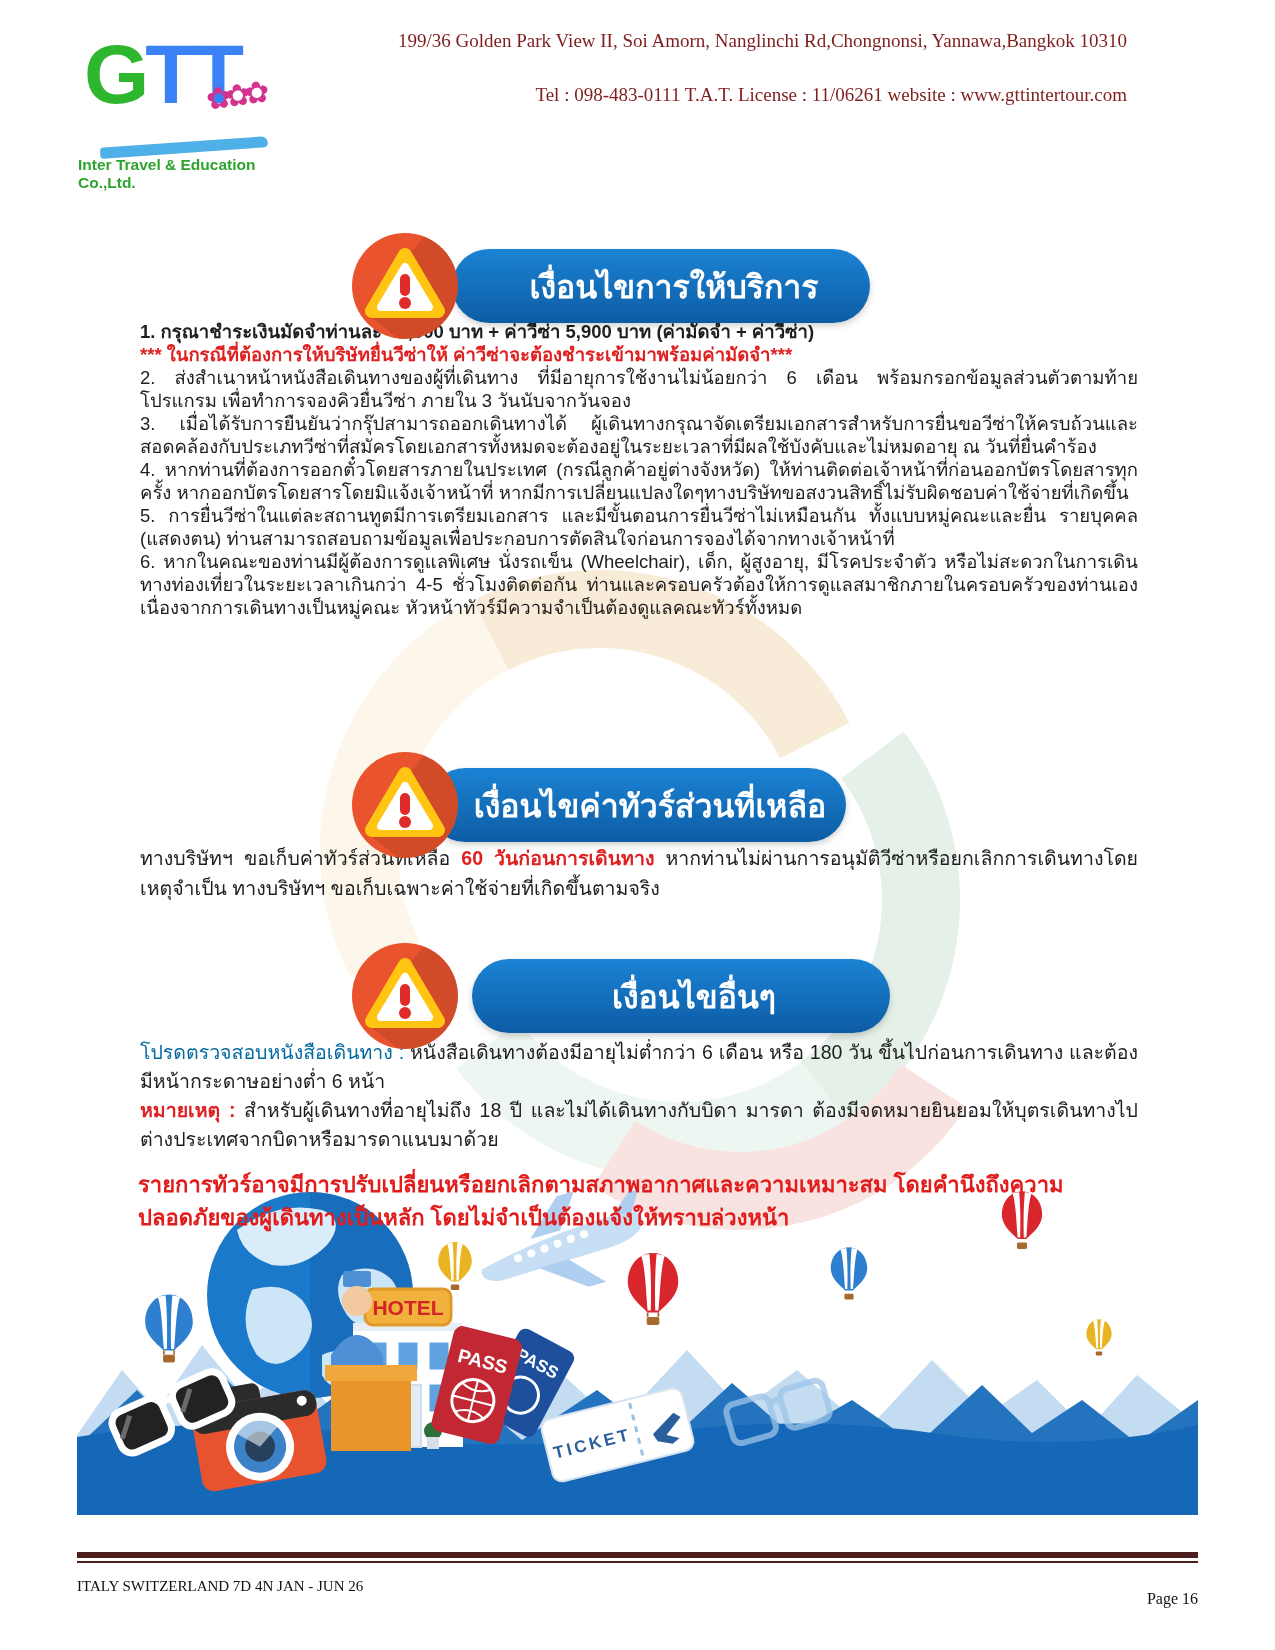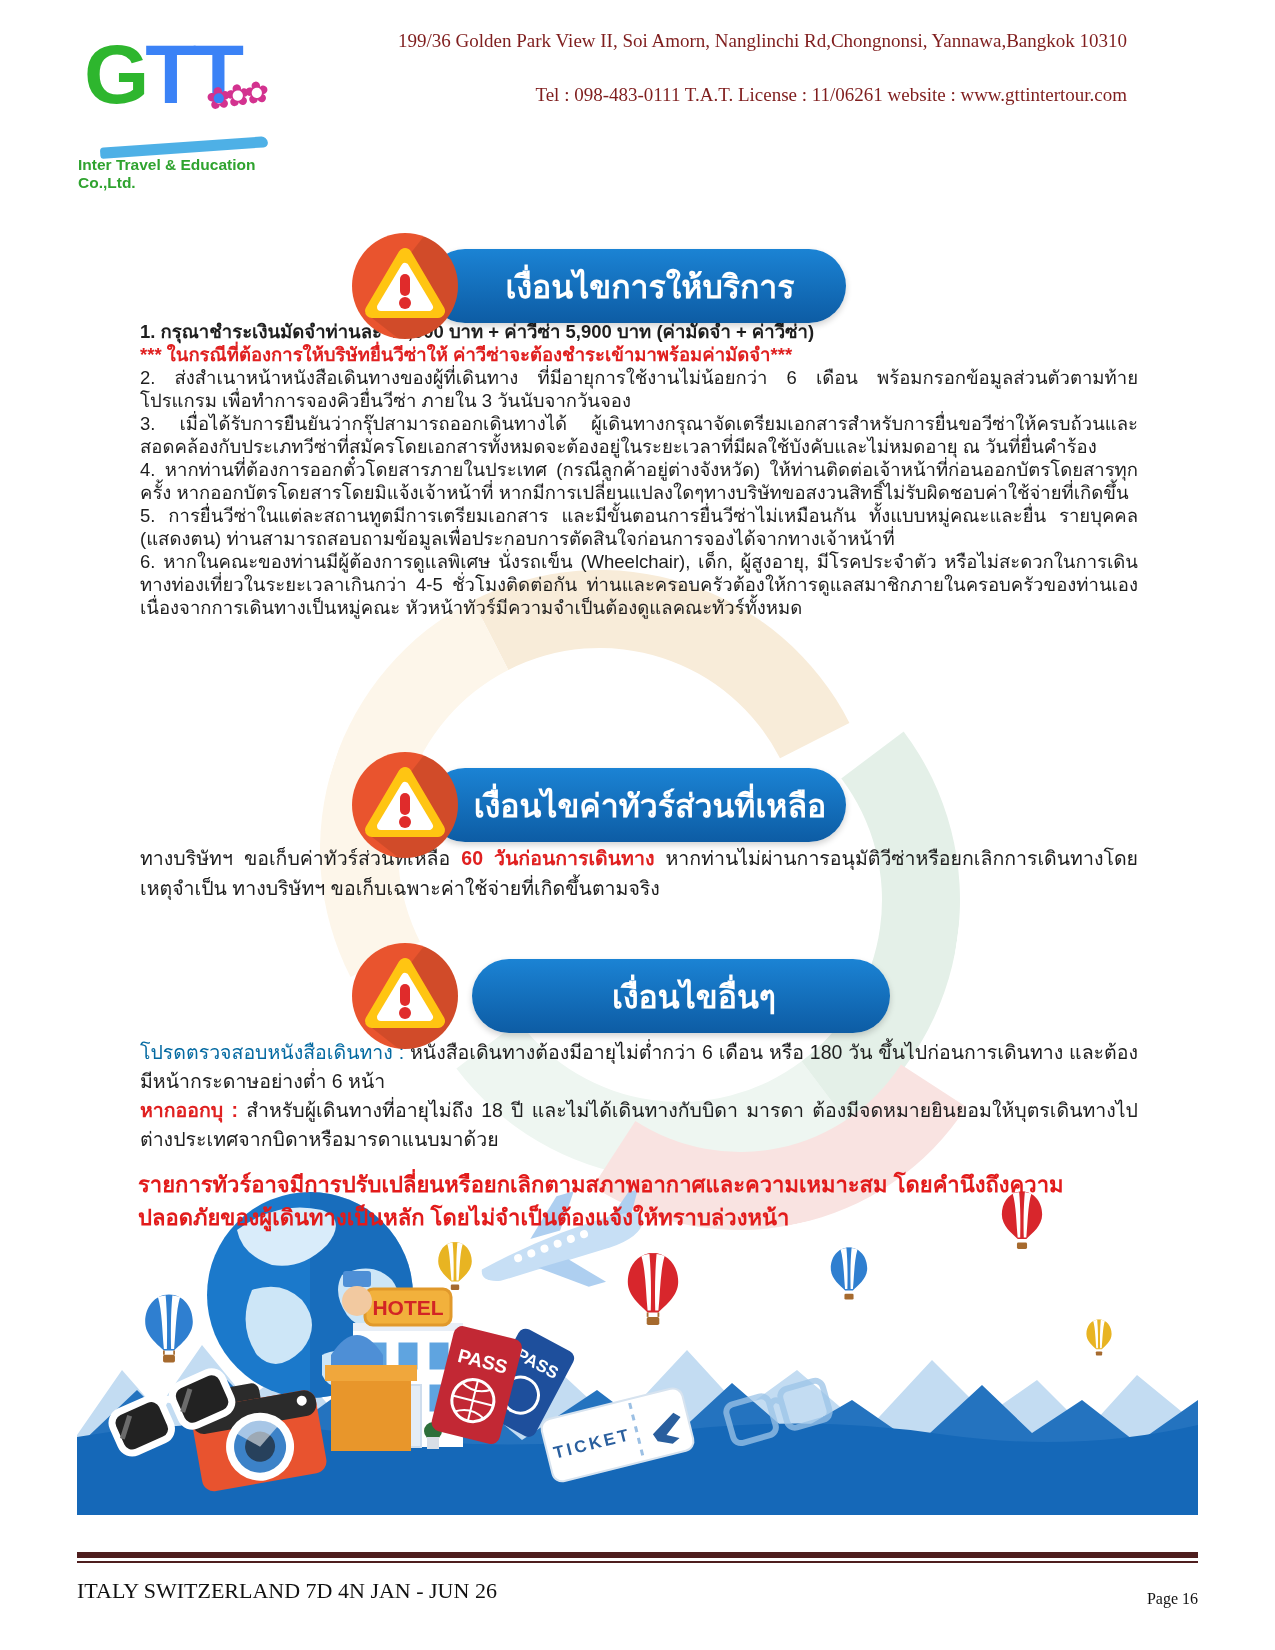--- a/index.html
+++ b/index.html
@@ -37,21 +37,21 @@
   .warn-wrap { position:relative; width:106px; height:106px; z-index:2; margin-right:-30px; flex:none; }
   .warn-circle { position:absolute; inset:0; border-radius:50%; background:#e9542e; overflow:hidden; }
   .warn-circle::after { content:""; position:absolute; left:46px; top:-18px; width:120px; height:150px;
                         background:rgba(0,0,0,.10); transform:rotate(38deg); }
   .warn-svg { position:absolute; inset:0; }
   .pill { height:74px; width:418px; border-radius:38px; z-index:1;
           background:linear-gradient(180deg,#1b83d4 0%,#0d5ca4 100%);
           display:flex; align-items:center; justify-content:center;
           box-shadow:0 3px 6px rgba(0,0,0,.18); }
   .pill span { color:#fff; font-weight:bold; font-size:32px; padding-left:26px; }
-  .row1 { top:233px; } .row2 { top:752px; } .row3 { top:943px;gap:44px; }
+  .row1 { top:233px;gap:24px; } .row2 { top:752px; } .row3 { top:943px;gap:44px; }
 
   
   .sec { position:absolute; left:140px; width:998px; font-size:18.5px; line-height:23px; text-align:justify; }
   .sec1 { top:320px; line-height:23px; }
   .sec1 p { margin:0; }
   .b { font-weight:bold; }
   .red-b { color:#e02020; font-weight:bold; }
   .orange-b { color:#0369a1; font-weight:normal; }
 
   .sec2 { top:843px; font-size:19.5px; line-height:30px; }
@@ -59,21 +59,21 @@
 
   .disclaimer { position:absolute; left:138px; top:1168px; width:1000px; text-align:left;
                 color:#e21b1b; font-weight:bold; font-size:22px; line-height:33px; z-index:5; }
 
   
   .illus { position:absolute; left:77px; top:1185px; width:1121px; height:345px; z-index:1; }
 
   
   .footer-rule { position:absolute; left:77px; top:1552px; width:1121px; height:11px;
                  border-top:6px solid #4e1e1e; border-bottom:2px solid #4e1e1e; }
-  .footer-left  { position:absolute; left:77px;  top:1578px; font-family:"Liberation Serif", serif; font-size:22px; color:#111; }
+  .footer-left  { position:absolute; left:77px;  top:1578px; font-family:"Liberation Serif", serif; font-size:15px; color:#111; }
   .footer-right { position:absolute; right:77px; top:1590px; font-family:"Liberation Serif", serif; font-size:16px; color:#111; }
 </style>
 </head>
 <body>
 
 <div class="page">
 
   <div class="watermark">
     <div class="wm-ring wm1"></div>
     <div class="wm-ring wm2"></div>
@@ -143,21 +143,21 @@
         <circle cx="53" cy="70" r="6" fill="#e02b2b"></circle>
       </svg>
     </div>
     <div class="pill">
       <span>เงื่อนไขอื่นๆ</span>
     </div>
   </div>
 
   <div class="sec sec3">
     <span class="orange-b">โปรดตรวจสอบหนังสือเดินทาง : </span><span>หนังสือเดินทางต้องมีอายุไม่ต่ำกว่า 6 เดือน หรือ 180 วัน ขึ้นไปก่อนการเดินทาง และต้องมีหน้ากระดาษอย่างต่ำ 6 หน้า</span><br>
-    <span class="red-b">หากออกบุ : </span><span>สำหรับผู้เดินทางที่อายุไม่ถึง 18 ปี และไม่ได้เดินทางกับบิดา มารดา ต้องมีจดหมายยินยอมให้บุตรเดินทางไปต่างประเทศจากบิดาหรือมารดาแนบมาด้วย</span>
+    <span class="red-b">หมายเหตุ : </span><span>สำหรับผู้เดินทางที่อายุไม่ถึง 18 ปี และไม่ได้เดินทางกับบิดา มารดา ต้องมีจดหมายยินยอมให้บุตรเดินทางไปต่างประเทศจากบิดาหรือมารดาแนบมาด้วย</span>
   </div>
 
   <div class="disclaimer">รายการทัวร์อาจมีการปรับเปลี่ยนหรือยกเลิกตามสภาพอากาศและความเหมาะสม โดยคำนึงถึงความปลอดภัยของผู้เดินทางเป็นหลัก โดยไม่จำเป็นต้องแจ้งให้ทราบล่วงหน้า</div>
 
   <svg class="illus" viewBox="0 0 1121 345">
 
     <path d="M0,250 L45,185 L80,225 L125,160 L170,215 L215,180 L270,240 L330,170 L395,235 L470,175 L540,240 L610,165 L665,225 L720,185 L790,245 L855,175 L910,230 L960,195 L1010,245 L1060,190 L1121,240 L1121,345 L0,345 Z" fill="#c3dcf2"></path>
 
     <path d="M0,262 L60,205 L100,245 L150,195 L205,250 L260,210 L320,258 L380,200 L445,255 L520,205 L590,258 L655,198 L715,250 L775,215 L840,260 L905,200 L955,248 L1005,215 L1060,258 L1121,215 L1121,345 L0,345 Z" fill="#2473bf"></path>
 

